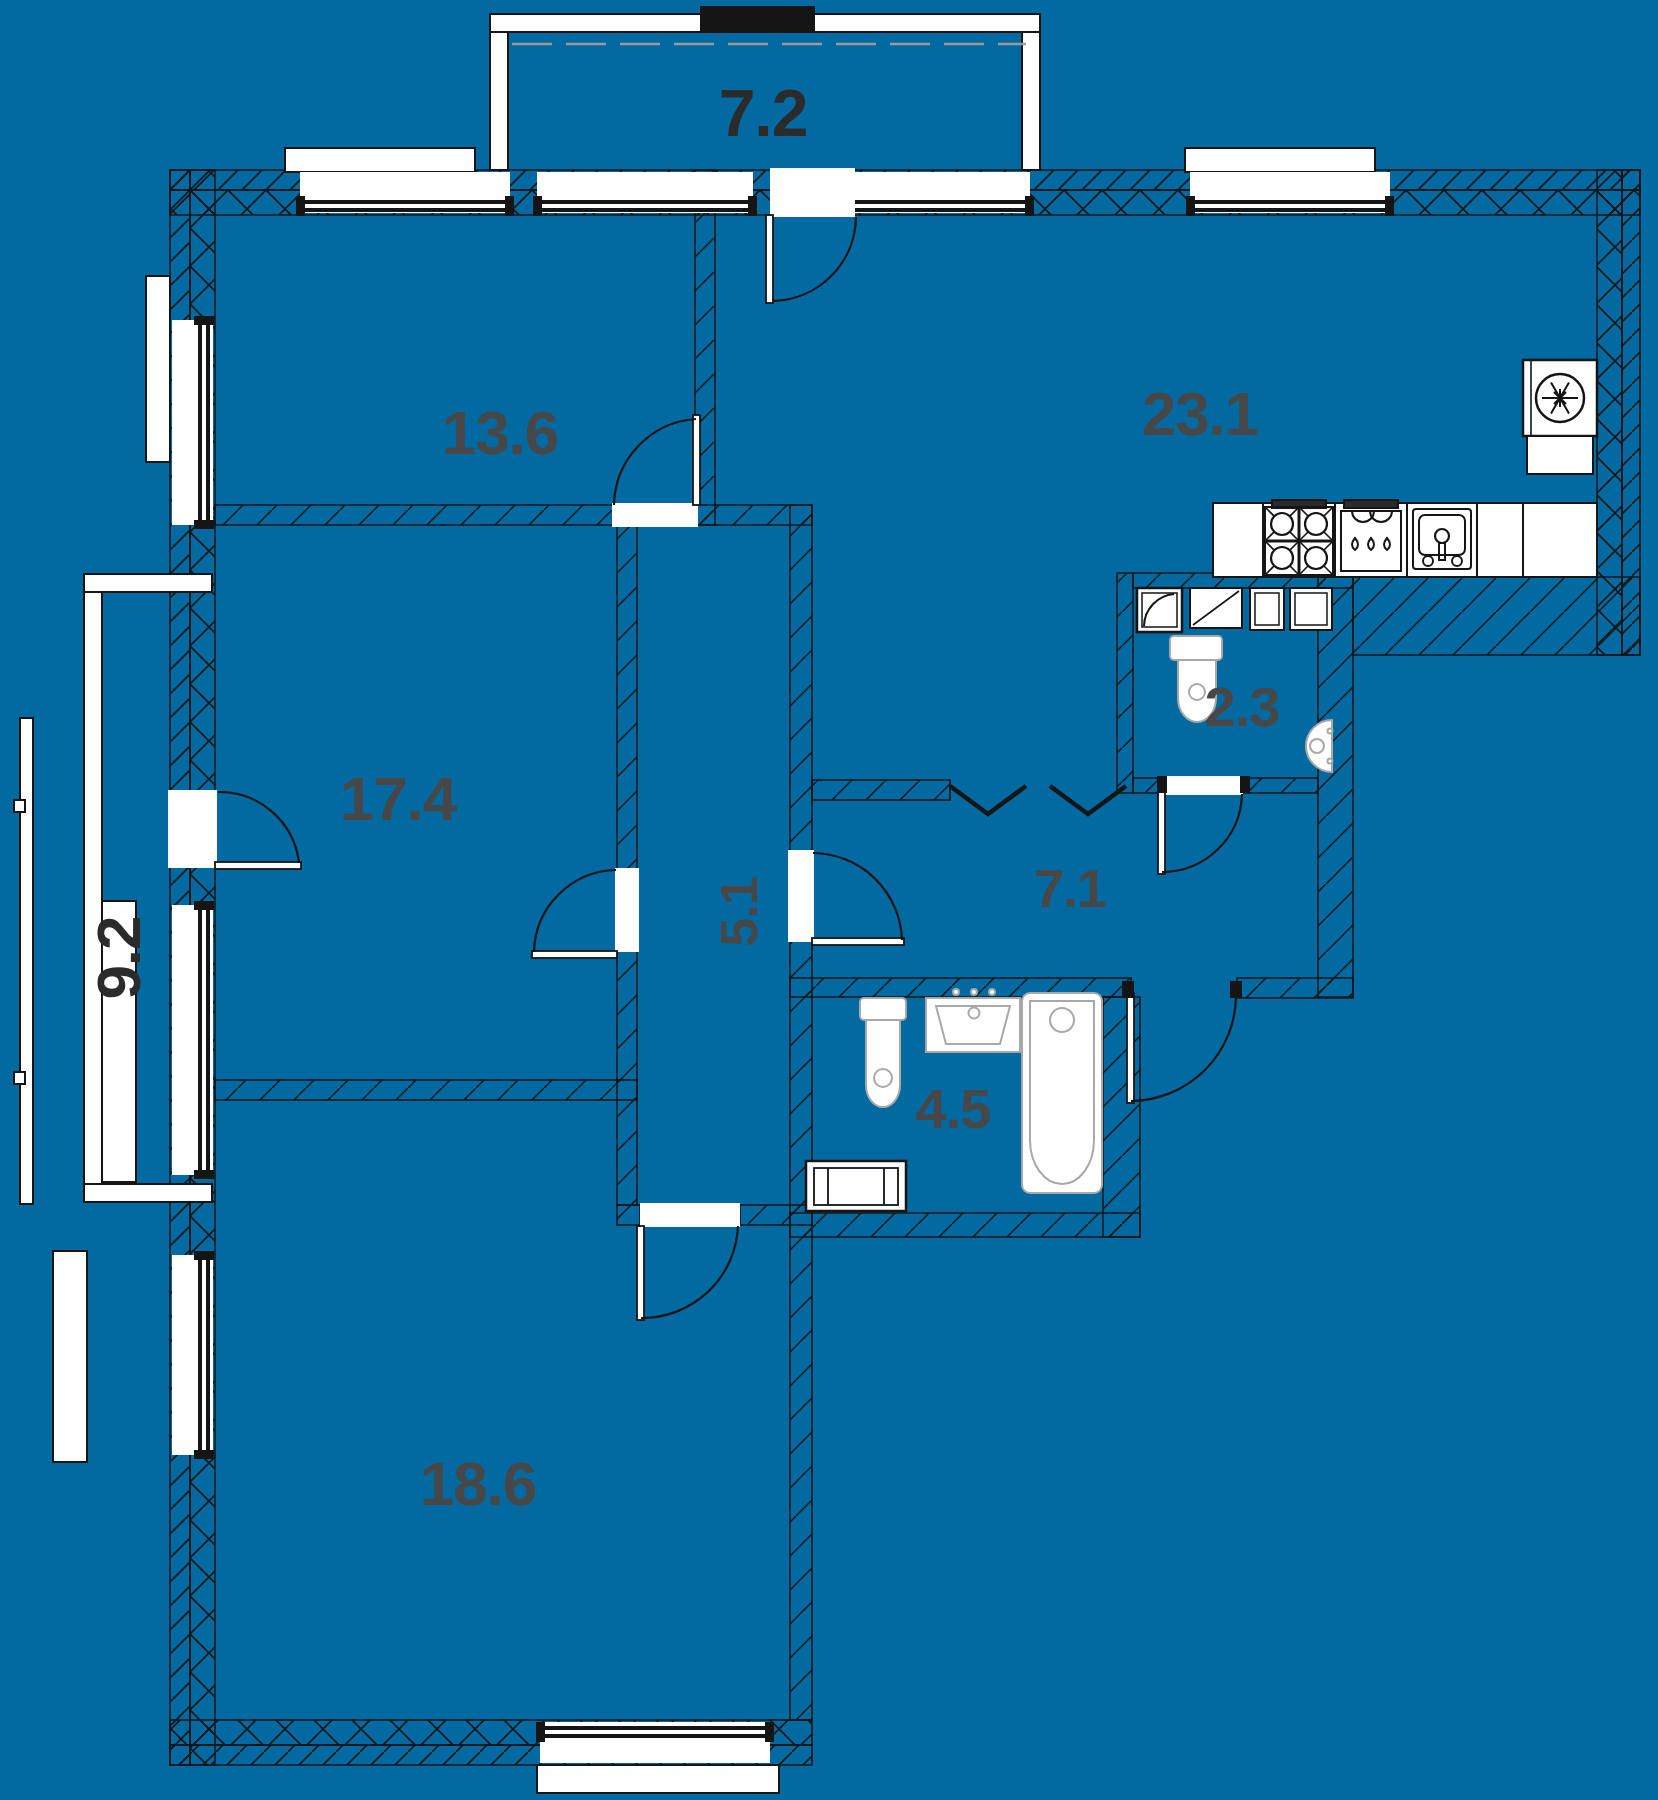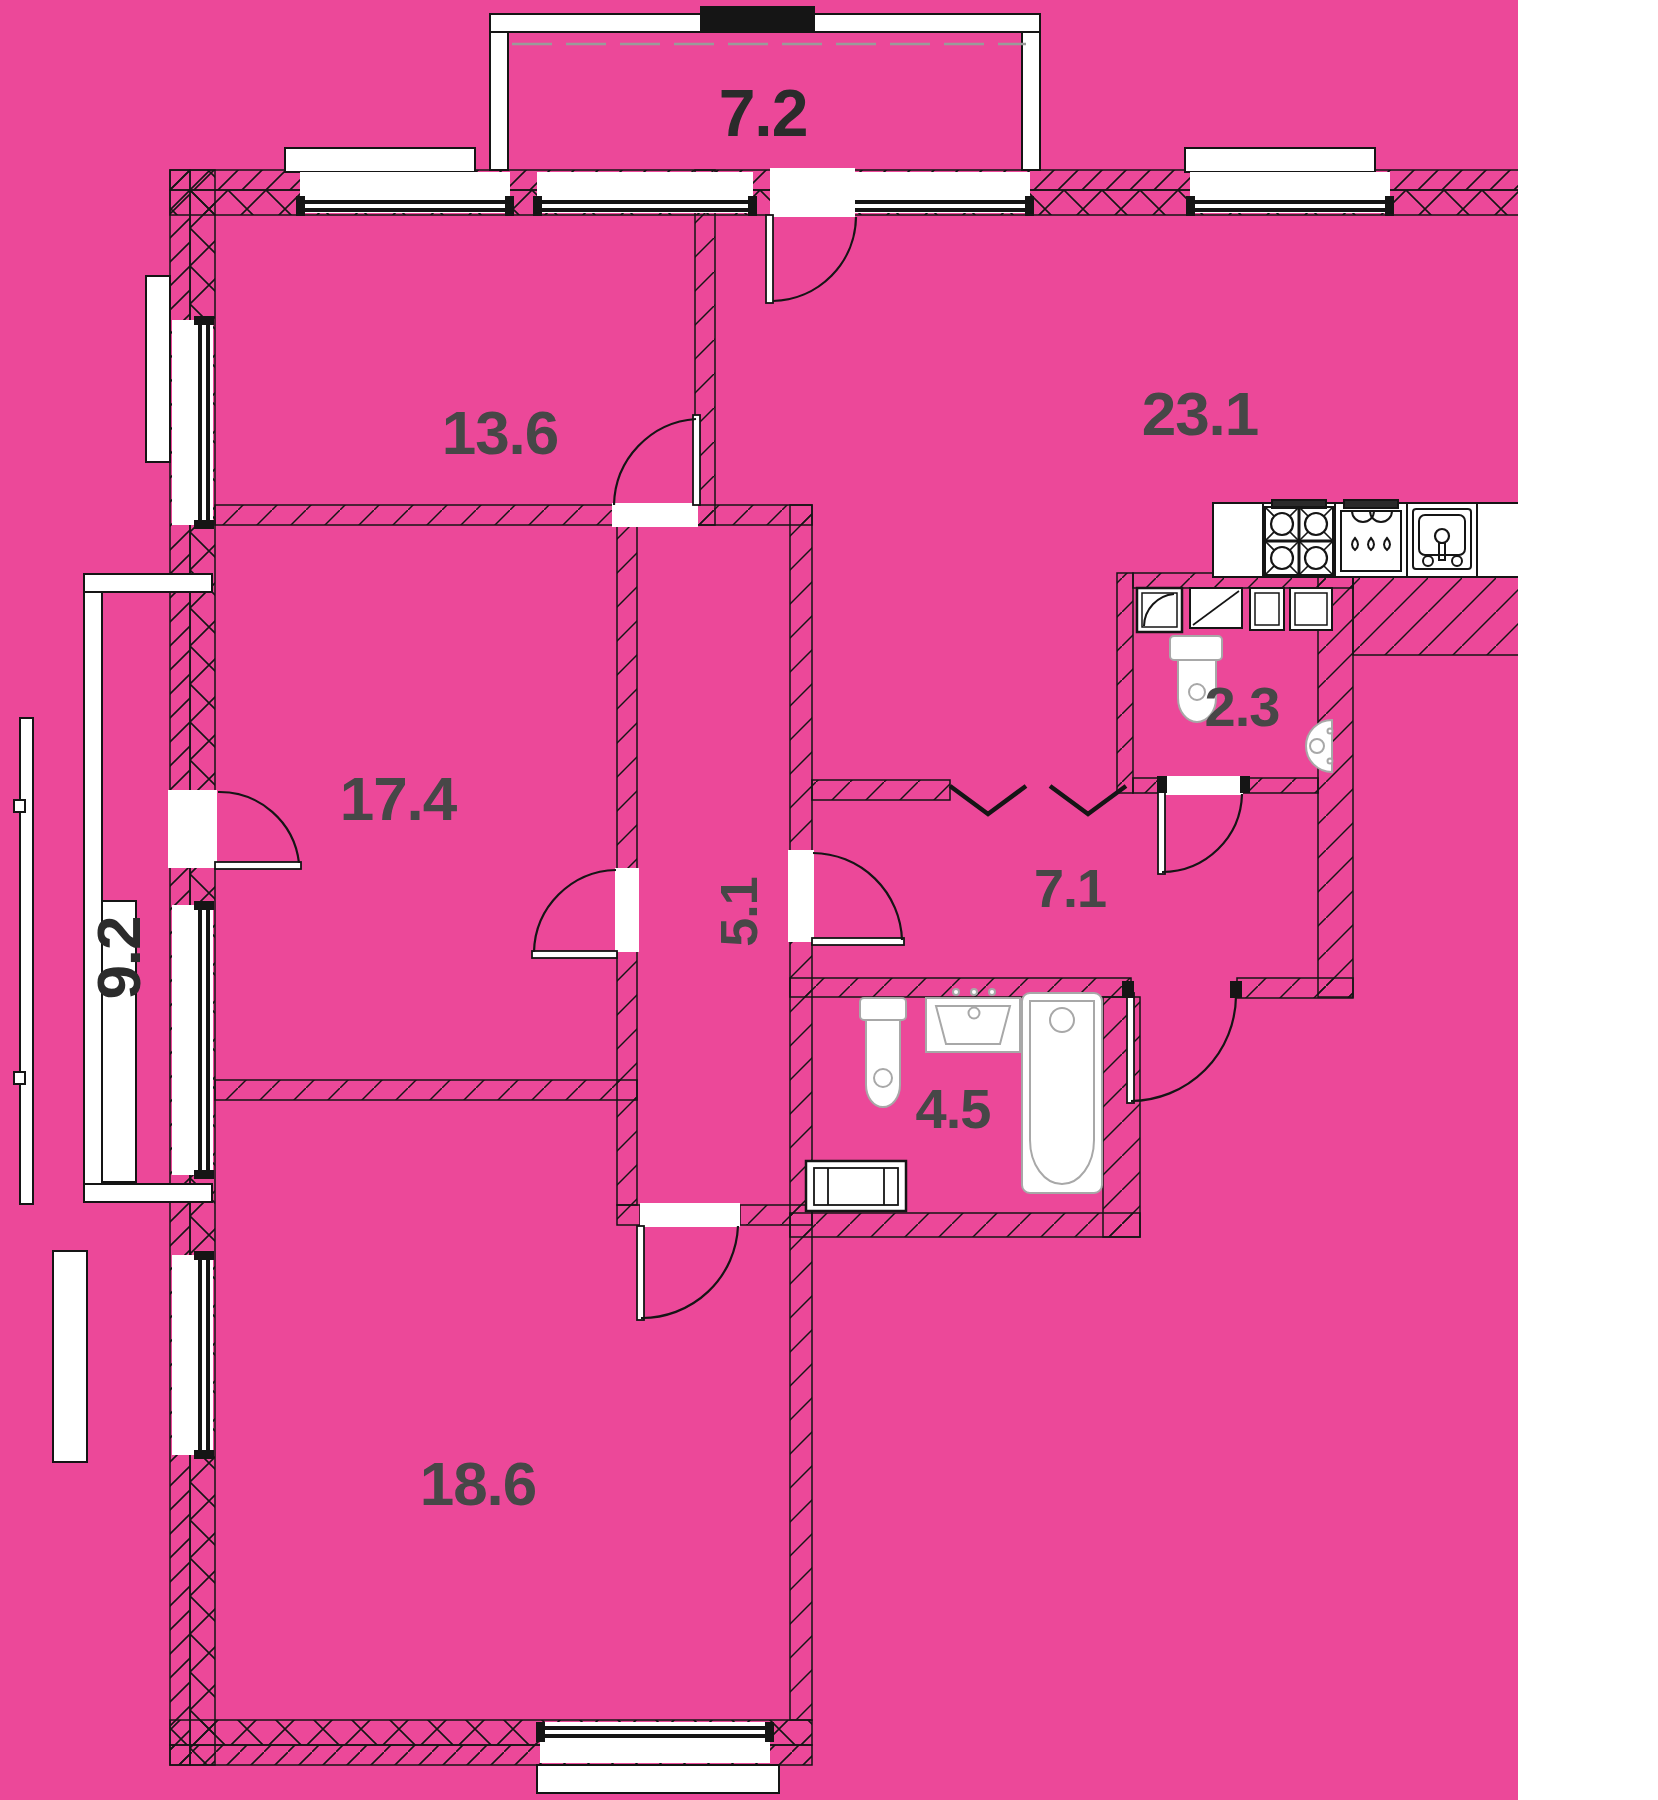--- a/index.html
+++ b/index.html
@@ -1,16 +1,16 @@
 <!DOCTYPE html>
 <html><head>
 <meta charset="utf-8">
 <style>
   html,body{margin:0;padding:0;background:#ffffff;}
-  .stage{position:relative;width:1518px;height:1800px;background:#ec4899;overflow:hidden;}
+  .stage{position:relative;width:1658px;height:1800px;background:#0369a1;overflow:hidden;}
   svg{display:block;}
   svg text{font-family:"Liberation Sans","DejaVu Sans",sans-serif;font-weight:bold;}
   .room-label{letter-spacing:-1px;}
 </style>
 </head>
 <body>
 
 <div class="stage">
 <svg width="1658" height="1800" viewBox="0 0 1658 1800" xmlns="http://www.w3.org/2000/svg">
   <defs>

